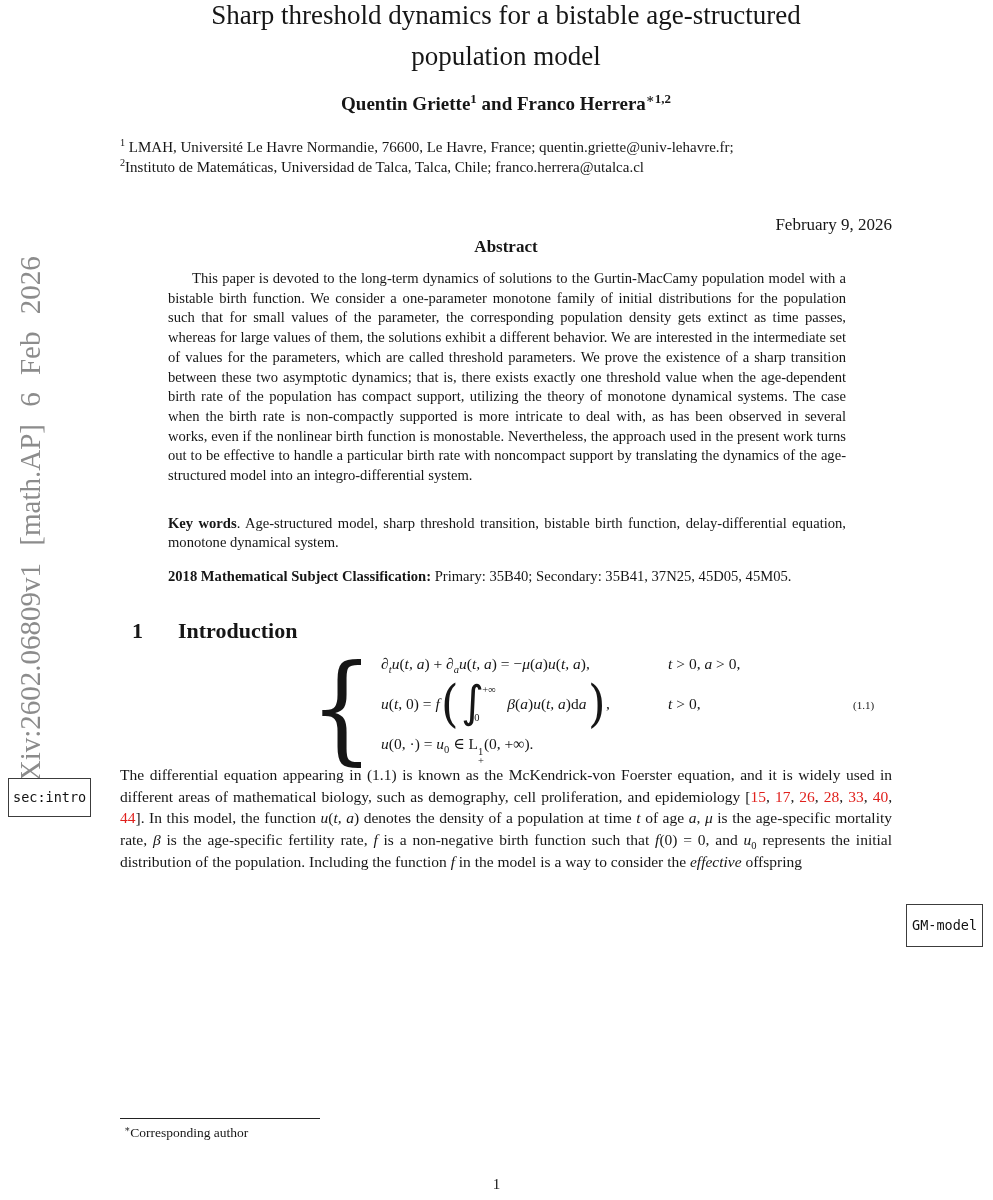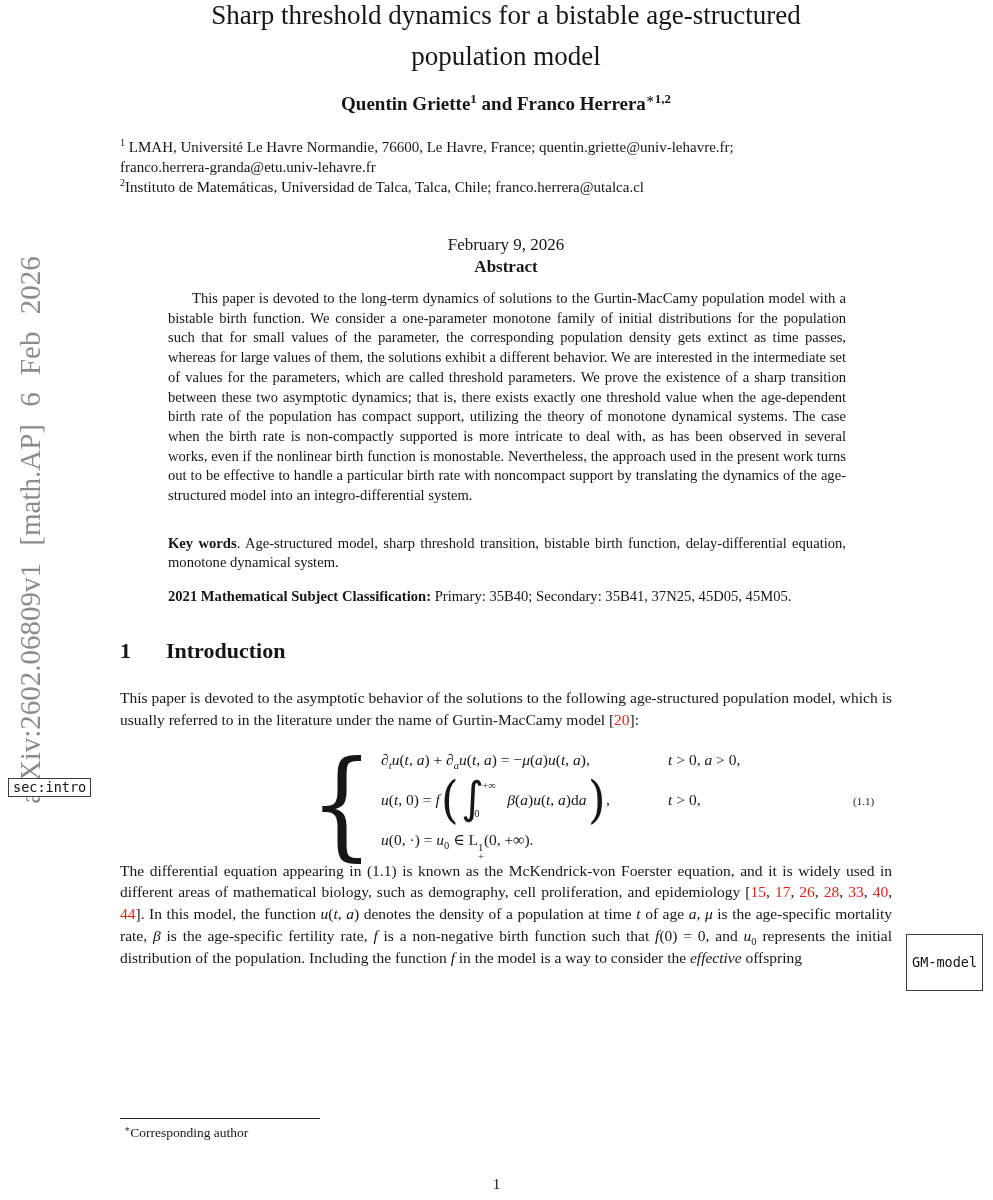--- a/index.html
+++ b/index.html
@@ -26,39 +26,39 @@
     text-align:center;
     font-size:27px;font-weight:400;line-height:41px;
   }
   .authors{
     margin-top:15px;text-align:center;font-size:19px;line-height:24px;font-weight:bold;
   }
   .affils{
     margin-top:21px;text-align:left;font-size:15px;line-height:20px;
   }
   .date{
-    margin-top:36px;text-align:center;font-size:17px;line-height:24px;
+    margin-top:36px;text-align:right;font-size:17px;line-height:24px;
   }
   .abstract-heading{
     text-align:center;font-size:17px;font-weight:bold;line-height:20px;
   }
   .abstract-body{
     margin:12px 46px 0 48px;
     font-size:14.6px;line-height:19.7px;
     text-align:justify;text-indent:24px;
   }
   .kw, .msc{
     margin:0 46px 0 48px;
     font-size:14.6px;line-height:19.7px;
     text-align:justify;
   }
   .kw{margin-top:28px;}
   .msc{margin-top:14px;}
   .section-heading{
-    margin:30px 0 0 0;
+    margin:30px 0 0 12px;
     font-size:22px;font-weight:bold;line-height:28px;
   }
   .section-heading .secnum{display:inline-block;width:46px;}
   .para{
     margin-top:22px;
     font-size:15.5px;line-height:21.7px;
     text-align:justify;
   }
   .para2{margin-top:4px;}
 
@@ -109,29 +109,28 @@
     vertical-align:-6px;font-size:10.5px;line-height:9px;
   }
   .eqnum{
     position:absolute;left:733px;top:50%;transform:translateY(-50%);
     font-size:11px;
   }
   .tagbox{
     position:absolute;left:906px;top:904px;
     border:1.5px solid #3c3c3c;background:#ffffff;
     font-family:"DejaVu Sans Mono","Liberation Mono",monospace;
-    font-size:13.5px;line-height:17px;padding:19px 5px;
+    font-size:13.5px;line-height:17px;padding:12px 5px;
     color:#111;
-    margin-top:30px;
   }
   .seclabelbox{
     position:absolute;left:8px;top:778px;
     border:1.5px solid #3c3c3c;background:#ffffff;
     font-family:"DejaVu Sans Mono","Liberation Mono",monospace;
-    font-size:13.5px;line-height:17px;padding:0 4px;
+    font-size:13.5px;line-height:17px;padding:10px 4px;
     color:#111;z-index:3;
   }
   .watermark{
     position:absolute;left:-320px;top:510px;width:700px;height:40px;
     transform:rotate(-90deg);
     text-align:center;line-height:40px;
     font-size:29px;color:#8c8c8c;
     word-spacing:10px;
     z-index:1;white-space:nowrap;
   }
@@ -166,39 +165,37 @@
 
     <h1 class="title">
       <div>Sharp threshold dynamics for a bistable age-structured</div>
       <div>population model</div>
     </h1>
 
     <div class="authors"><span>Quentin Griette</span><span class="sup">1</span><span> and Franco Herrera</span><span class="sup">∗1,2</span></div>
 
     <div class="affils">
       <div><span class="sup">1</span><span> LMAH, Université Le Havre Normandie, 76600, Le Havre, France; quentin.griette@univ-lehavre.fr;</span></div>
-      <div><span>franco.herrera-granda@etu.univ-lehavre.fr</span></div>
       <div><span class="sup">2</span><span>Instituto de Matemáticas, Universidad de Talca, Talca, Chile; franco.herrera@utalca.cl</span></div>
     </div>
 
     <div class="date">February 9, 2026</div>
 
     <div class="abstract-heading">Abstract</div>
 
     <div class="abstract-body">This paper is devoted to the long-term dynamics of solutions to the Gurtin-MacCamy population model with a bistable birth function. We consider a one-parameter monotone family of initial distributions for the population such that for small values of the parameter, the corresponding population density gets extinct as time passes, whereas for large values of them, the solutions exhibit a different behavior. We are interested in the intermediate set of values for the parameters, which are called threshold parameters. We prove the existence of a sharp transition between these two asymptotic dynamics; that is, there exists exactly one threshold value when the age-dependent birth rate of the population has compact support, utilizing the theory of monotone dynamical systems. The case when the birth rate is non-compactly supported is more intricate to deal with, as has been observed in several works, even if the nonlinear birth function is monostable. Nevertheless, the approach used in the present work turns out to be effective to handle a particular birth rate with noncompact support by translating the dynamics of the age-structured model into an integro-differential system.</div>
 
     <div class="kw"><span class="b">Key words</span><span>. Age-structured model, sharp threshold transition, bistable birth function, delay-differential equation, monotone dynamical system.</span></div>
 
-    <div class="msc"><span class="b">2021 Mathematical Subject Classification:</span><span> Primary: 35B40; Secondary: 35B41, 37N25, 45D05, 45M05.</span></div>
+    <div class="msc"><span class="b">2018 Mathematical Subject Classification:</span><span> Primary: 35B40; Secondary: 35B41, 37N25, 45D05, 45M05.</span></div>
 
     <h2 class="section-heading">
       <span class="secnum">1</span><span>Introduction</span>
     </h2>
 
-    <p class="para"><span>This paper is devoted to the asymptotic behavior of the solutions to the following age-structured population model, which is usually referred to in the literature under the name of Gurtin-MacCamy model [</span><span class="red">20</span><span>]:</span></p>
 
     <div class="eqblock">
       <div class="eqassembly">
         <span class="brace">{</span>
         <div class="eqrows">
           <div class="eqrow">
             <span><span class="i">∂</span><span class="sub i">t</span><span class="i">u</span><span>(</span><span class="i">t, a</span><span>) + </span><span class="i">∂</span><span class="sub i">a</span><span class="i">u</span><span>(</span><span class="i">t, a</span><span>) = −</span><span class="i">μ</span><span>(</span><span class="i">a</span><span>)</span><span class="i">u</span><span>(</span><span class="i">t, a</span><span>),</span></span>
             <span class="cond"><span class="i">t</span><span> &gt; 0,  </span><span class="i">a</span><span> &gt; 0,</span></span>
           </div>
           <div class="eqrow eqrow-mid">

